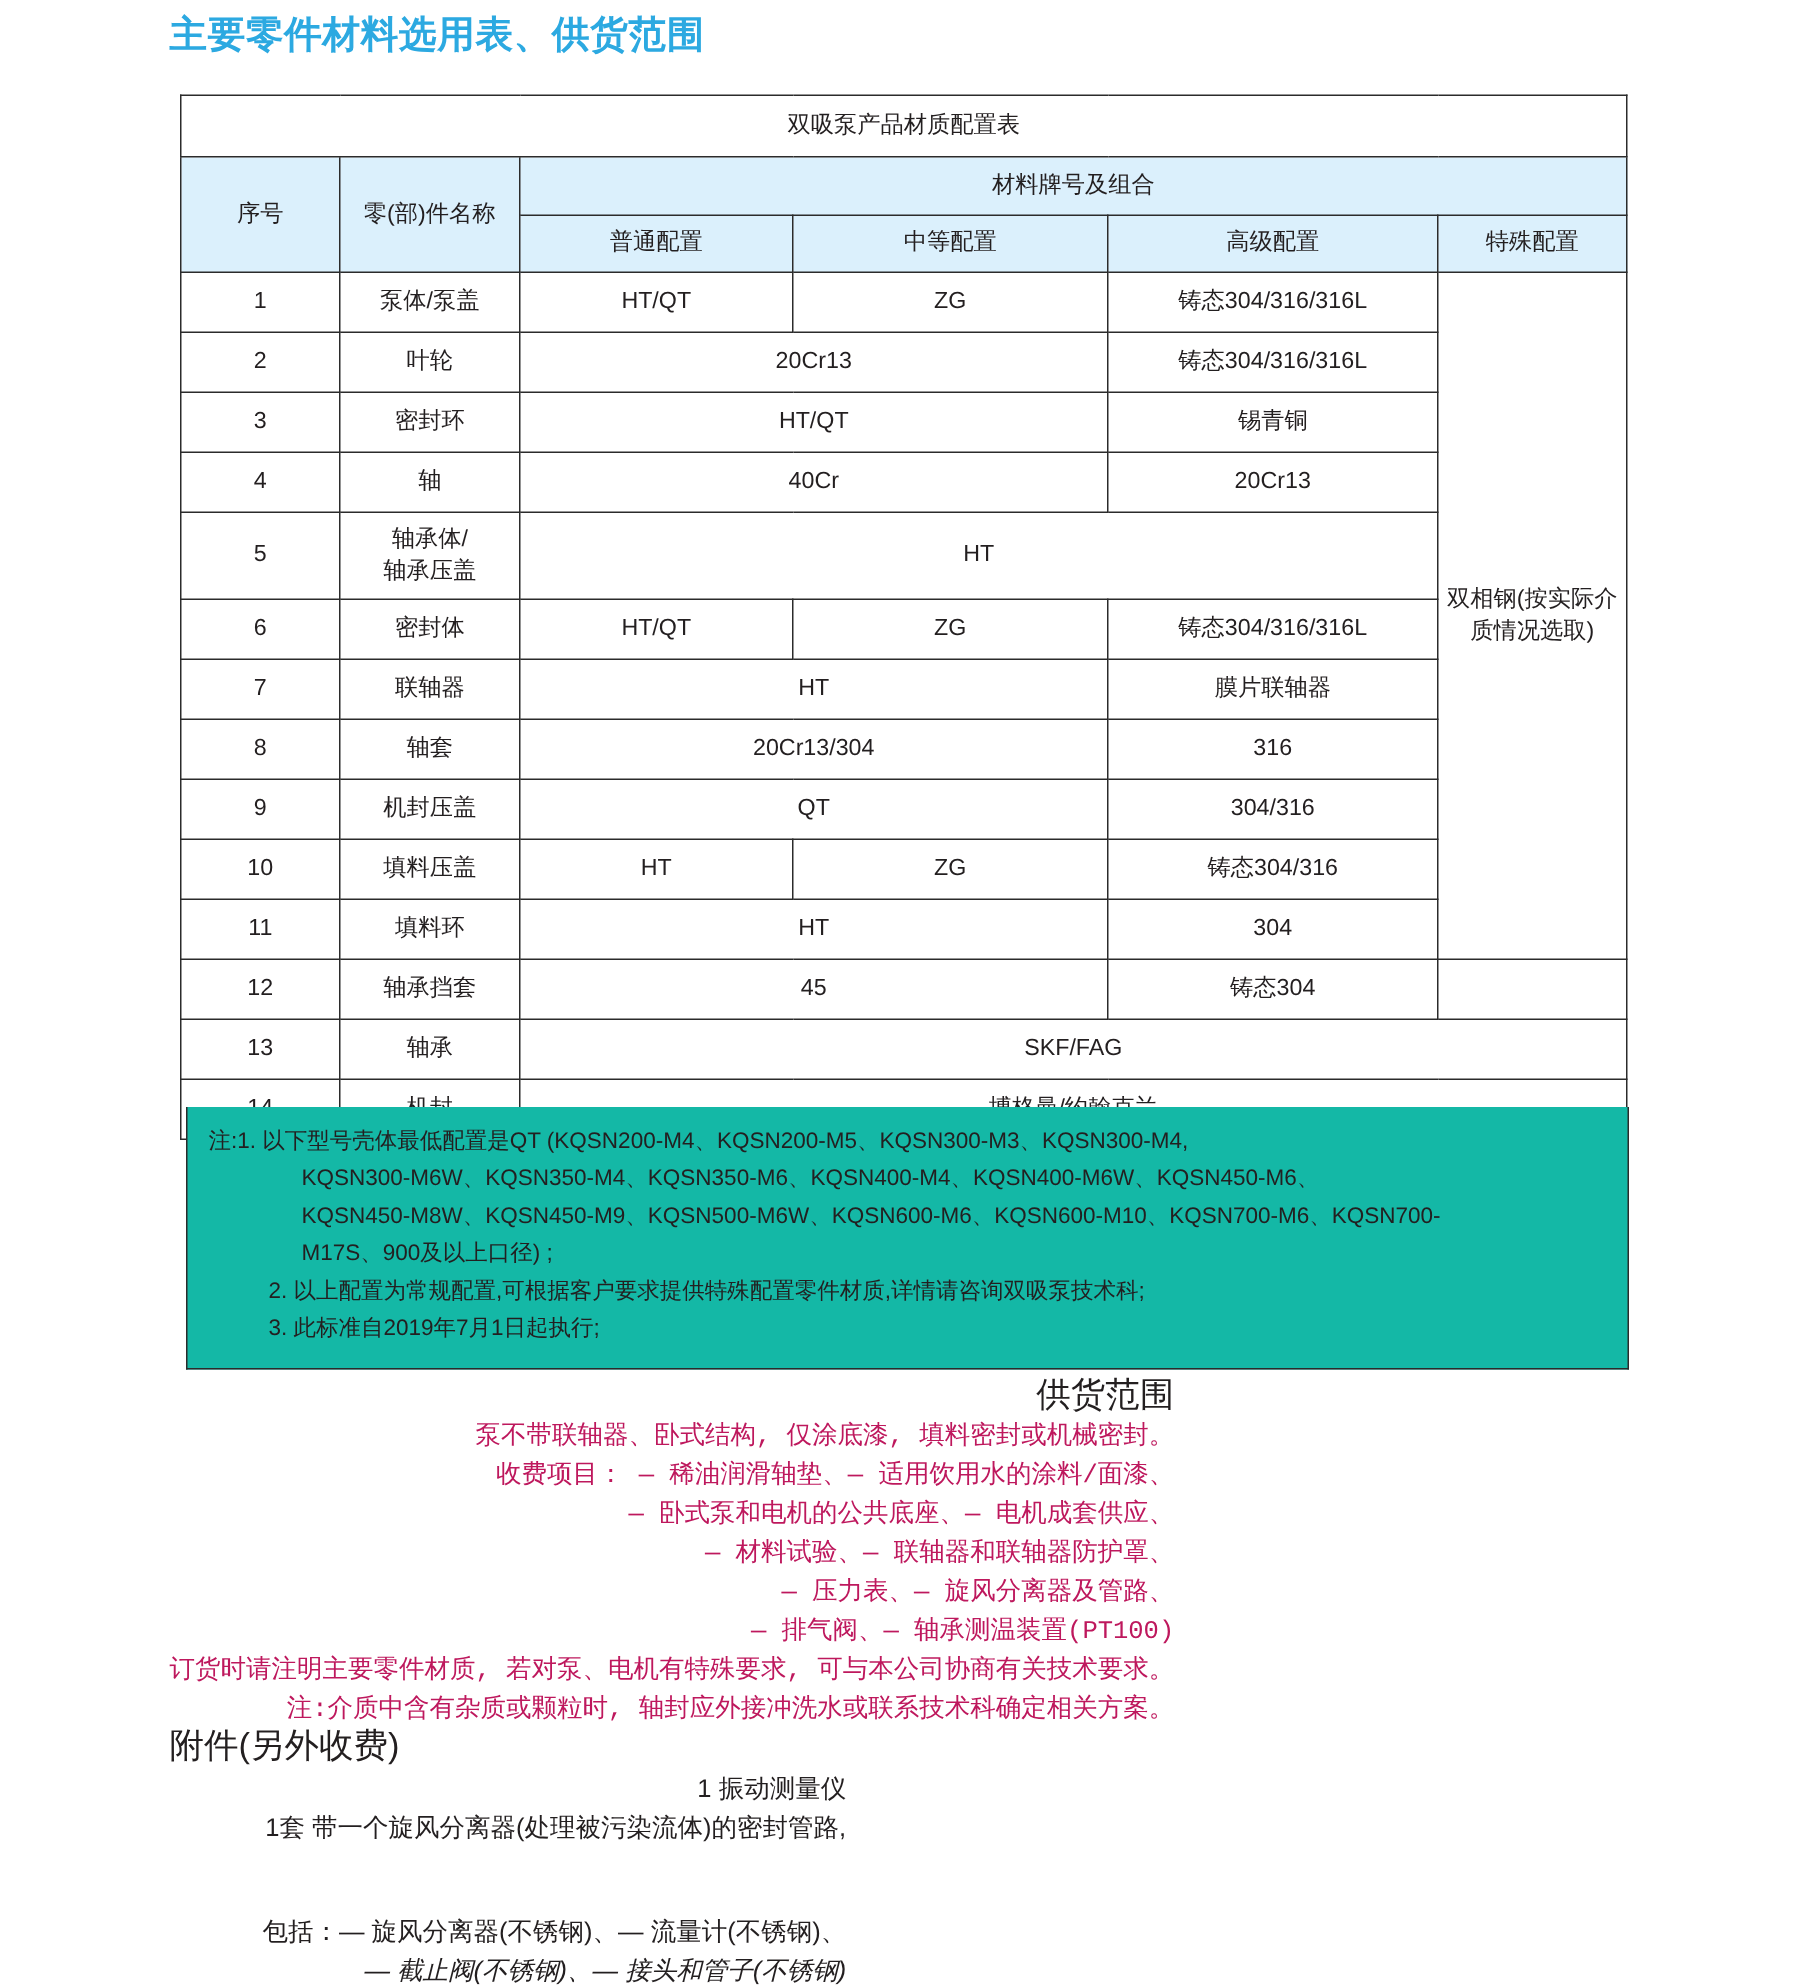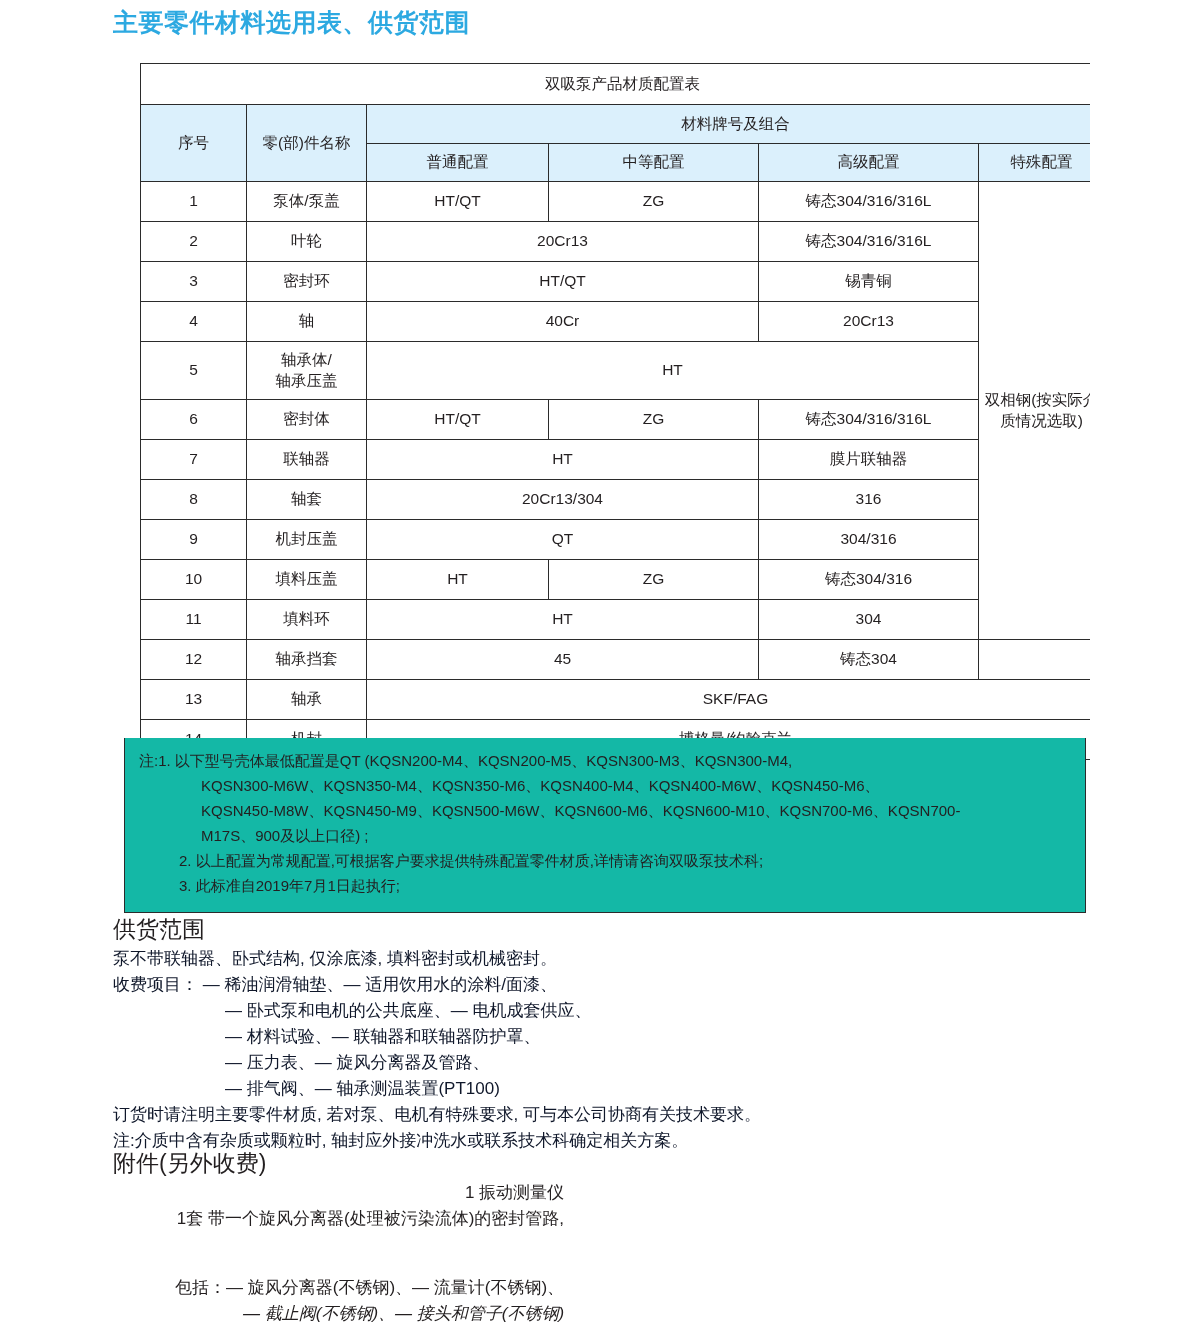--- a/index.html
+++ b/index.html
@@ -15,21 +15,21 @@
 
   
   .page-title{
     position:absolute;left:113px;top:6px;
     font-size:25px;font-weight:bold;letter-spacing:.5px;
     color:#2ca9e1;
     white-space:nowrap;
   }
 
   
-  .tbl-wrap{position:absolute;left:140px;top:63px;width:964px;}
+  .tbl-wrap{position:absolute;left:120px;top:63px;width:964px;}
   table.mat{
     border-collapse:collapse;
     width:964px;
     table-layout:fixed;
     background:#fff;
   }
   table.mat td,table.mat th{
     border:1px solid #2b2b2b;
     font-weight:normal;
     font-size:15.5px;
@@ -72,21 +72,21 @@
   }
   .n-ind2{padding-left:62px;}
   .n-ind3{padding-left:40px;}
 
   
   .sec{position:absolute;left:113px;}
   .sec-h{
     font-size:23px;line-height:32px;color:#231f20;font-weight:normal;
     margin-bottom:1px;white-space:nowrap;
   }
-  .sec-l{font-size:17px;line-height:26px;color:#0f172a;white-space:nowrap;}
+  .sec-l{font-size:17px;line-height:26px;color:#be185d;white-space:nowrap;font-family:Liberation Mono, monospace;}
   .ind-a{padding-left:112px;}
 
   
   .acc-h{
     font-size:23px;line-height:34px;color:#231f20;font-weight:normal;white-space:nowrap;
   }
   .acc-l{font-size:17px;line-height:25.5px;color:#231f20;white-space:nowrap;text-align:right;}
   .acc-i1{padding-left:62px;margin-top:44px;}
   .acc-i2{padding-left:104px;font-style:italic;}
 </style>
@@ -231,21 +231,21 @@
 
   <div class="notes-box">
     <div class="note-line">注:1. 以下型号壳体最低配置是QT (KQSN200-M4、KQSN200-M5、KQSN300-M3、KQSN300-M4,</div>
     <div class="note-line n-ind2">KQSN300-M6W、KQSN350-M4、KQSN350-M6、KQSN400-M4、KQSN400-M6W、KQSN450-M6、</div>
     <div class="note-line n-ind2">KQSN450-M8W、KQSN450-M9、KQSN500-M6W、KQSN600-M6、KQSN600-M10、KQSN700-M6、KQSN700-</div>
     <div class="note-line n-ind2">M17S、900及以上口径) ;</div>
     <div class="note-line n-ind3">2. 以上配置为常规配置,可根据客户要求提供特殊配置零件材质,详情请咨询双吸泵技术科;</div>
     <div class="note-line n-ind3">3. 此标准自2019年7月1日起执行;</div>
   </div>
 
-  <div class="sec" style="top:913px;">
+  <div class="sec" style="top:913px;text-align:right;">
     <div class="sec-h">供货范围</div>
     <div class="sec-l">泵不带联轴器、卧式结构, 仅涂底漆, 填料密封或机械密封。</div>
     <div class="sec-l">收费项目： — 稀油润滑轴垫、— 适用饮用水的涂料/面漆、</div>
     <div class="sec-l ind-a">— 卧式泵和电机的公共底座、— 电机成套供应、</div>
     <div class="sec-l ind-a">— 材料试验、— 联轴器和联轴器防护罩、</div>
     <div class="sec-l ind-a">— 压力表、— 旋风分离器及管路、</div>
     <div class="sec-l ind-a">— 排气阀、— 轴承测温装置(PT100)</div>
     <div class="sec-l">订货时请注明主要零件材质, 若对泵、电机有特殊要求, 可与本公司协商有关技术要求。</div>
     <div class="sec-l">注:介质中含有杂质或颗粒时, 轴封应外接冲洗水或联系技术科确定相关方案。</div>
   </div>

